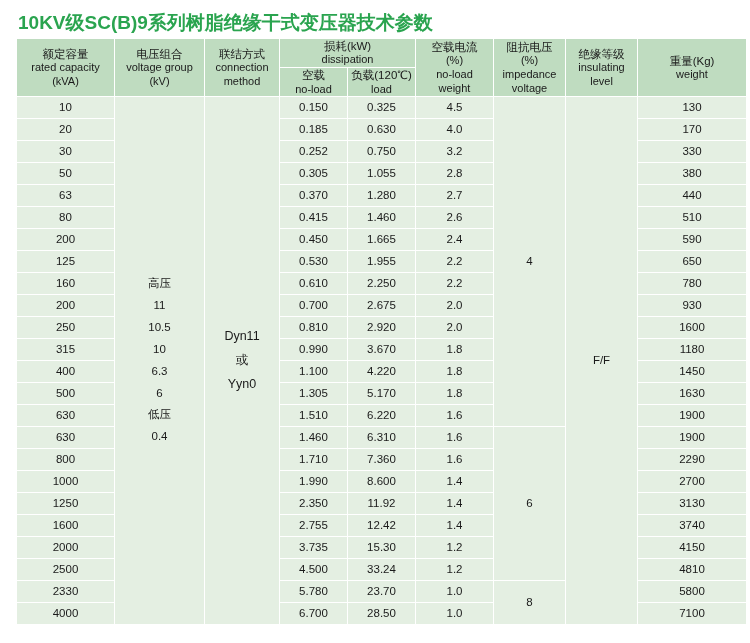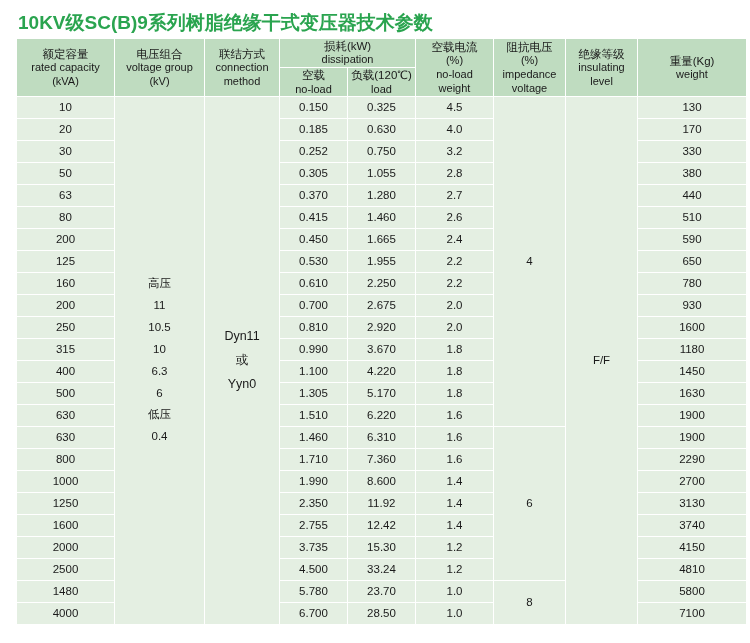--- a/index.html
+++ b/index.html
@@ -313,21 +313,21 @@
           <td class="num">4150</td>
         </tr>
         <tr>
           <td class="num">2500</td>
           <td class="num">4.500</td>
           <td class="num">33.24</td>
           <td class="num">1.2</td>
           <td class="num">4810</td>
         </tr>
         <tr>
-          <td class="num">1480</td>
+          <td class="num">2330</td>
           <td class="num">5.780</td>
           <td class="num">23.70</td>
           <td class="num">1.0</td>
           <td rowspan="2" class="merged num" style="vertical-align: middle;">8</td>
           <td class="num">5800</td>
         </tr>
         <tr>
           <td class="num">4000</td>
           <td class="num">6.700</td>
           <td class="num">28.50</td>

